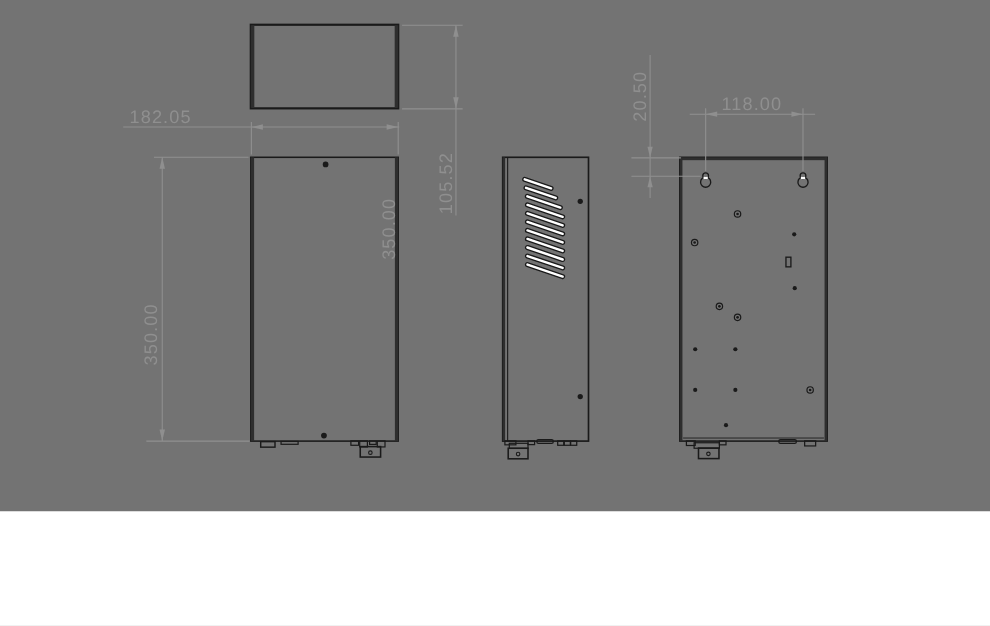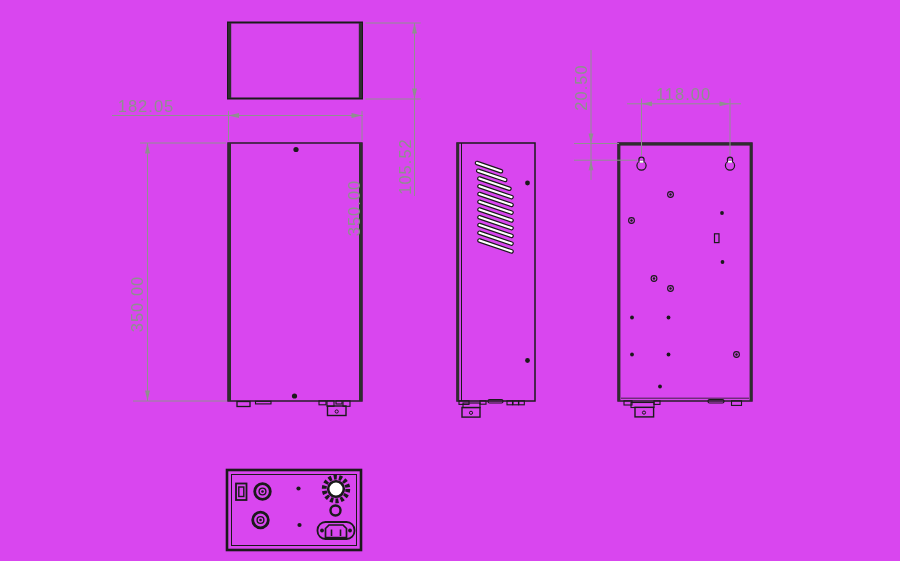--- a/index.html
+++ b/index.html
@@ -1,19 +1,19 @@
 <!DOCTYPE html>
 <html><head>
 <meta charset="utf-8">
 <style>
   html,body{margin:0;padding:0;background:#ffffff;}
   .stage{
     position:relative;
-    width:900px;height:561px;
-    background:#d946ef;
+    width:900px;height:465px;
+    background:#737373;
     overflow:hidden;
     font-family:"Liberation Sans", sans-serif;
   }
   .stage svg{position:absolute;left:0;top:0;}
   .dim-text{
     font-family:"Liberation Sans", sans-serif;
     font-size:16.5px;
     letter-spacing:1px;
     fill:#8f8f8f;
   }

